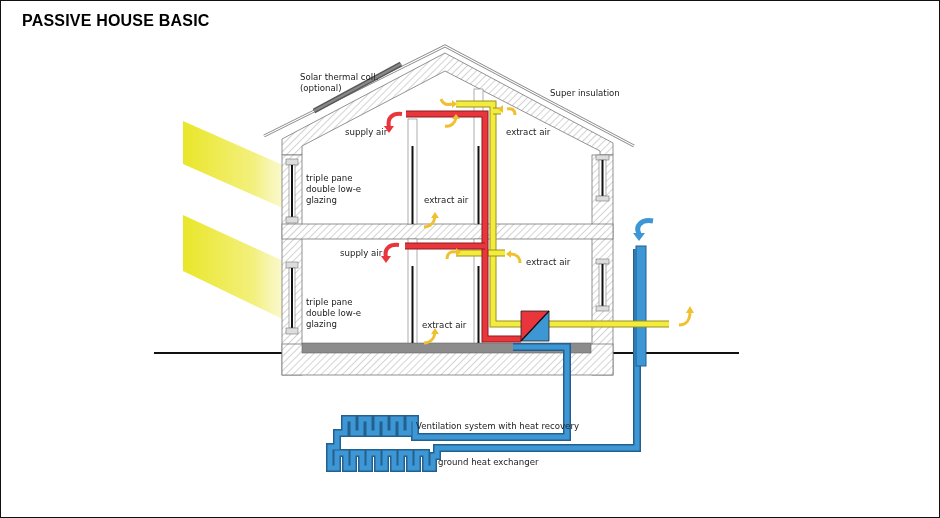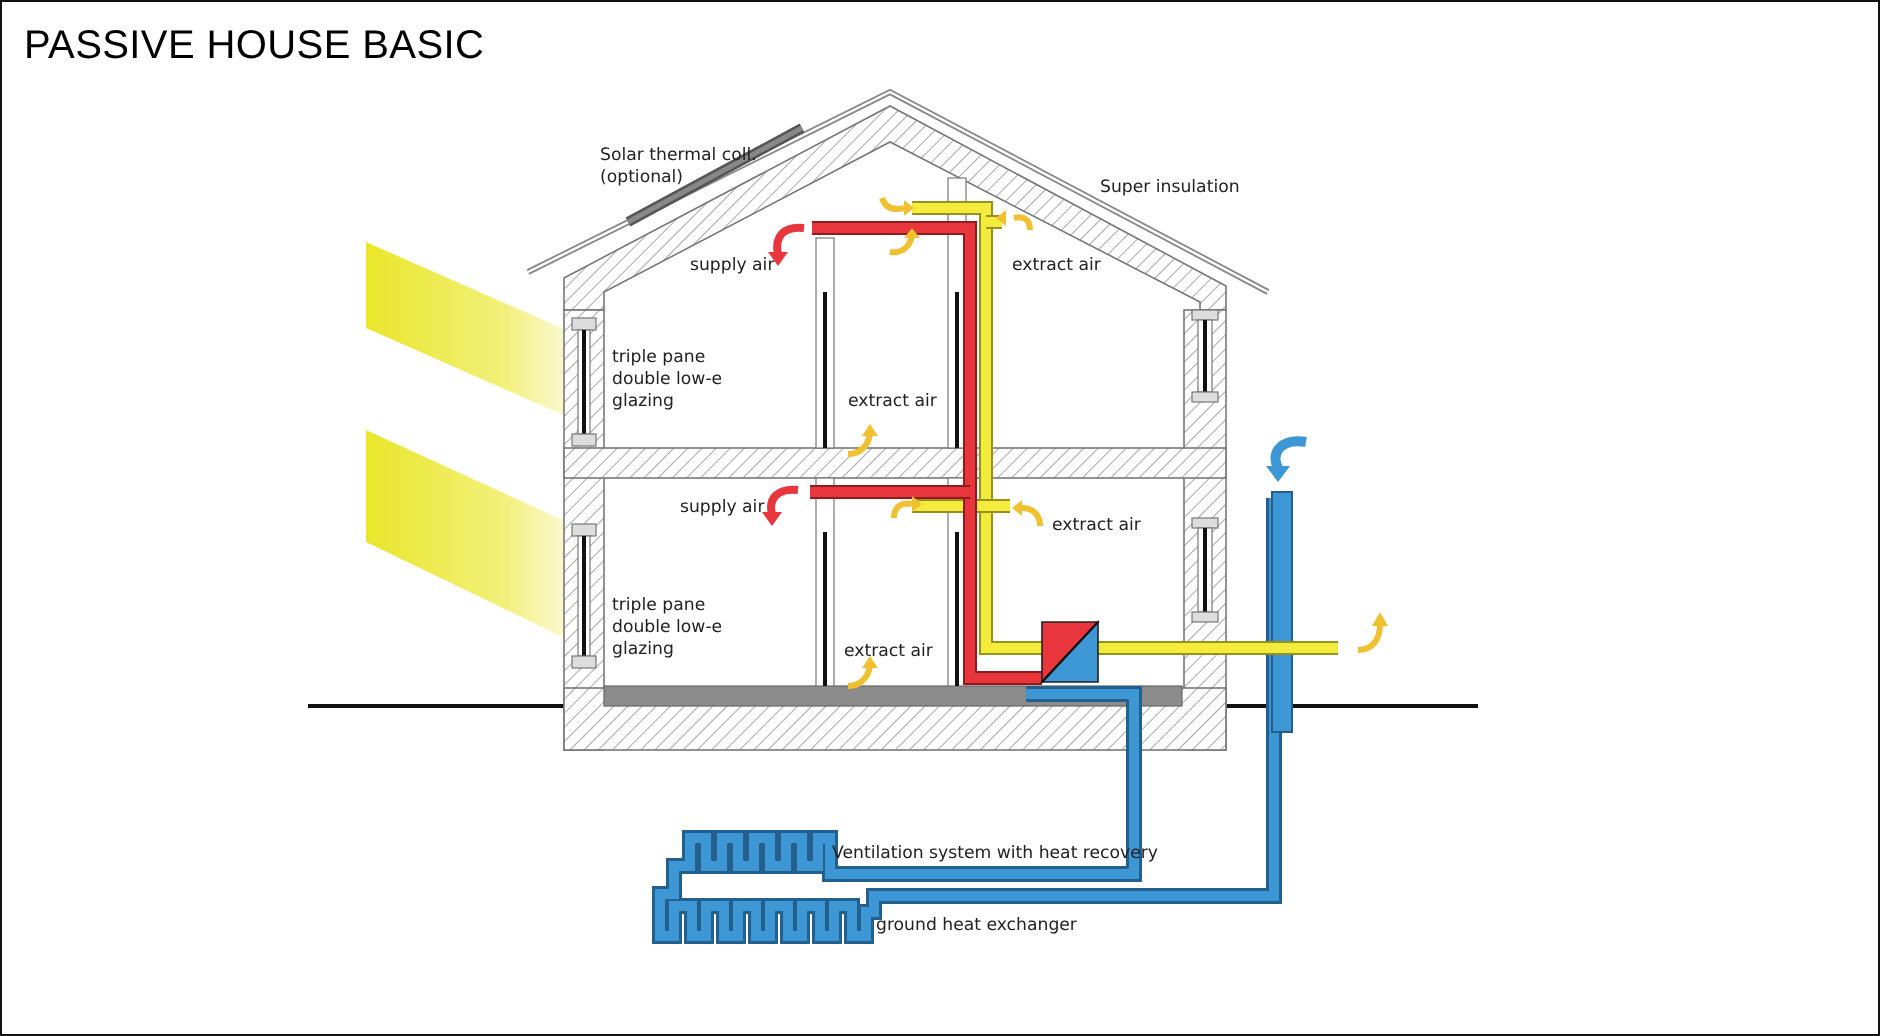--- a/index.html
+++ b/index.html
@@ -1,18 +1,18 @@
 <!DOCTYPE html>
 <html><head>
 <meta charset="utf-8">
 <style>
   html, body { margin:0; padding:0; background:#ffffff; }
   body { width:940px; height:518px; overflow:hidden; }
   .frame { position:relative; width:938px; height:516px; border:1px solid #111; background:#fff; }
-  .title { position:absolute; left:11px; top:11px; font-family:"Liberation Sans", sans-serif; font-weight:normal; font-size:20px; letter-spacing:0.2px; color:#000; }
+  .title { position:absolute; left:21px; top:11px; font-family:"Liberation Sans", sans-serif; font-weight:bold; font-size:16px; letter-spacing:0.2px; color:#000; }
   svg { position:absolute; left:0; top:0; }
   .lbl { font-family:"DejaVu Sans", sans-serif; font-size:8.6px; fill:#222; }
 </style>
 </head>
 <body>
 
 <div class="frame">
   <div class="title">PASSIVE HOUSE BASIC</div>
 
   <svg width="940" height="518" viewBox="0 0 940 518">

